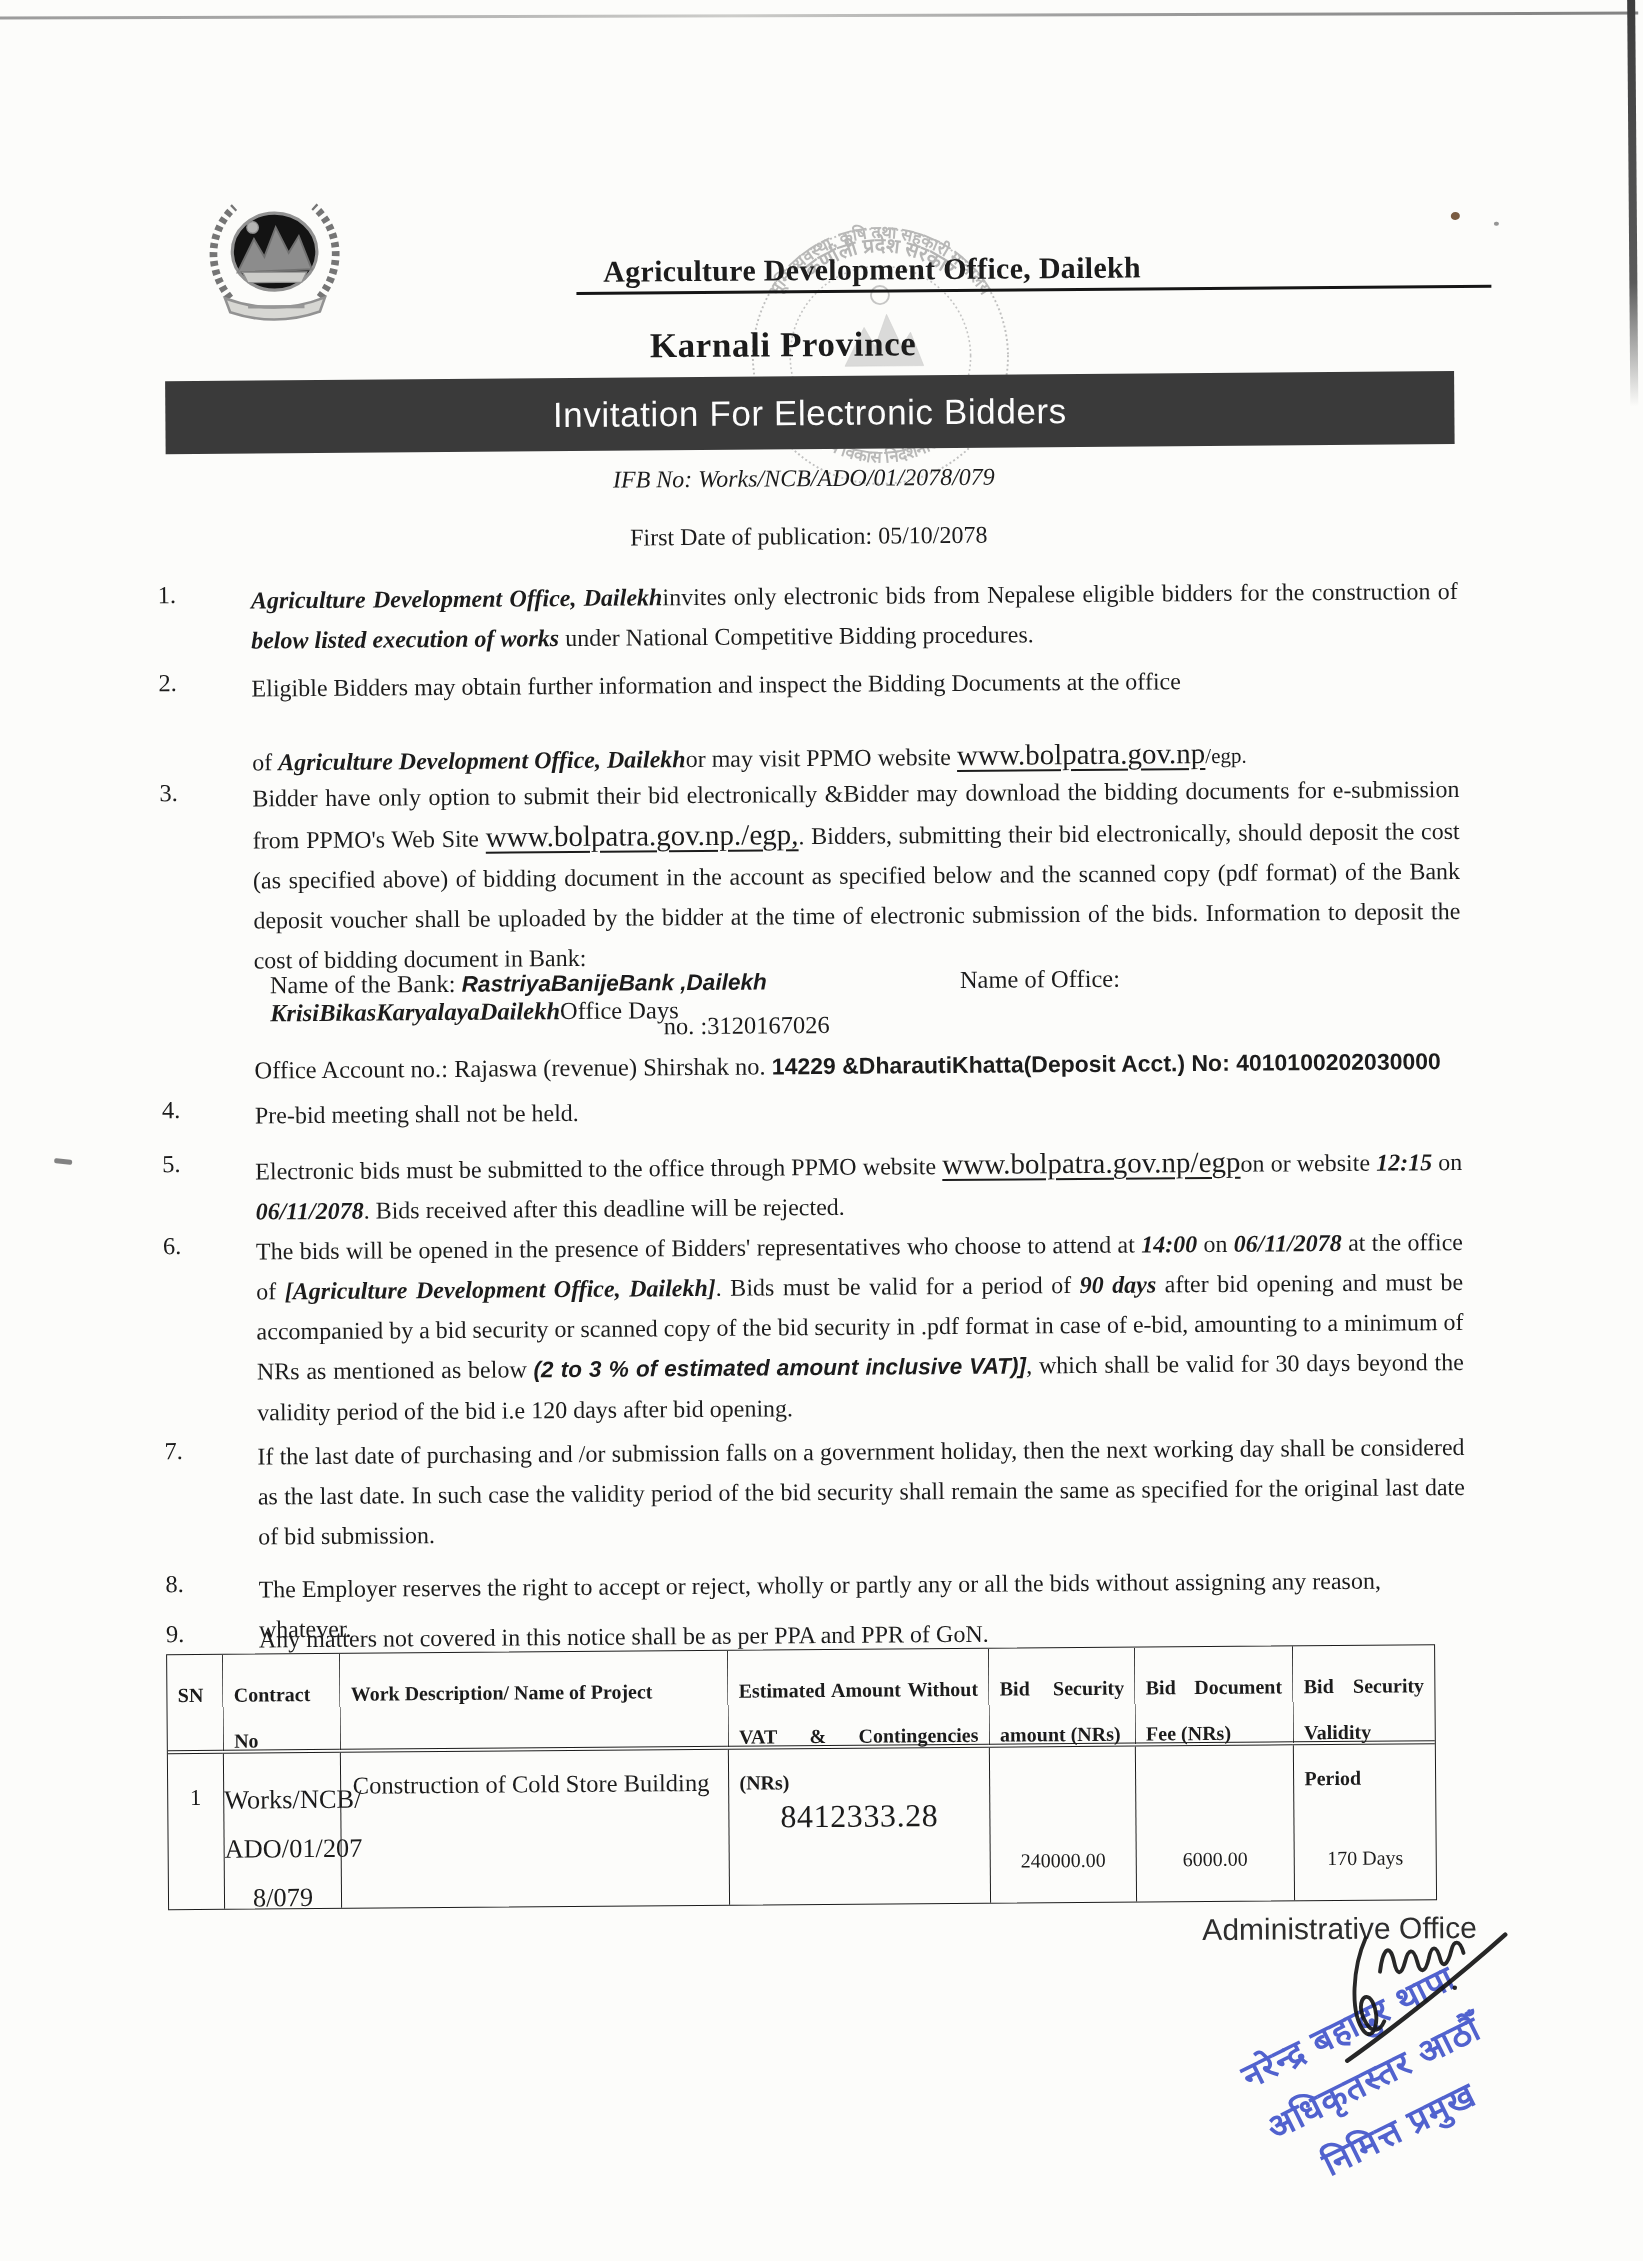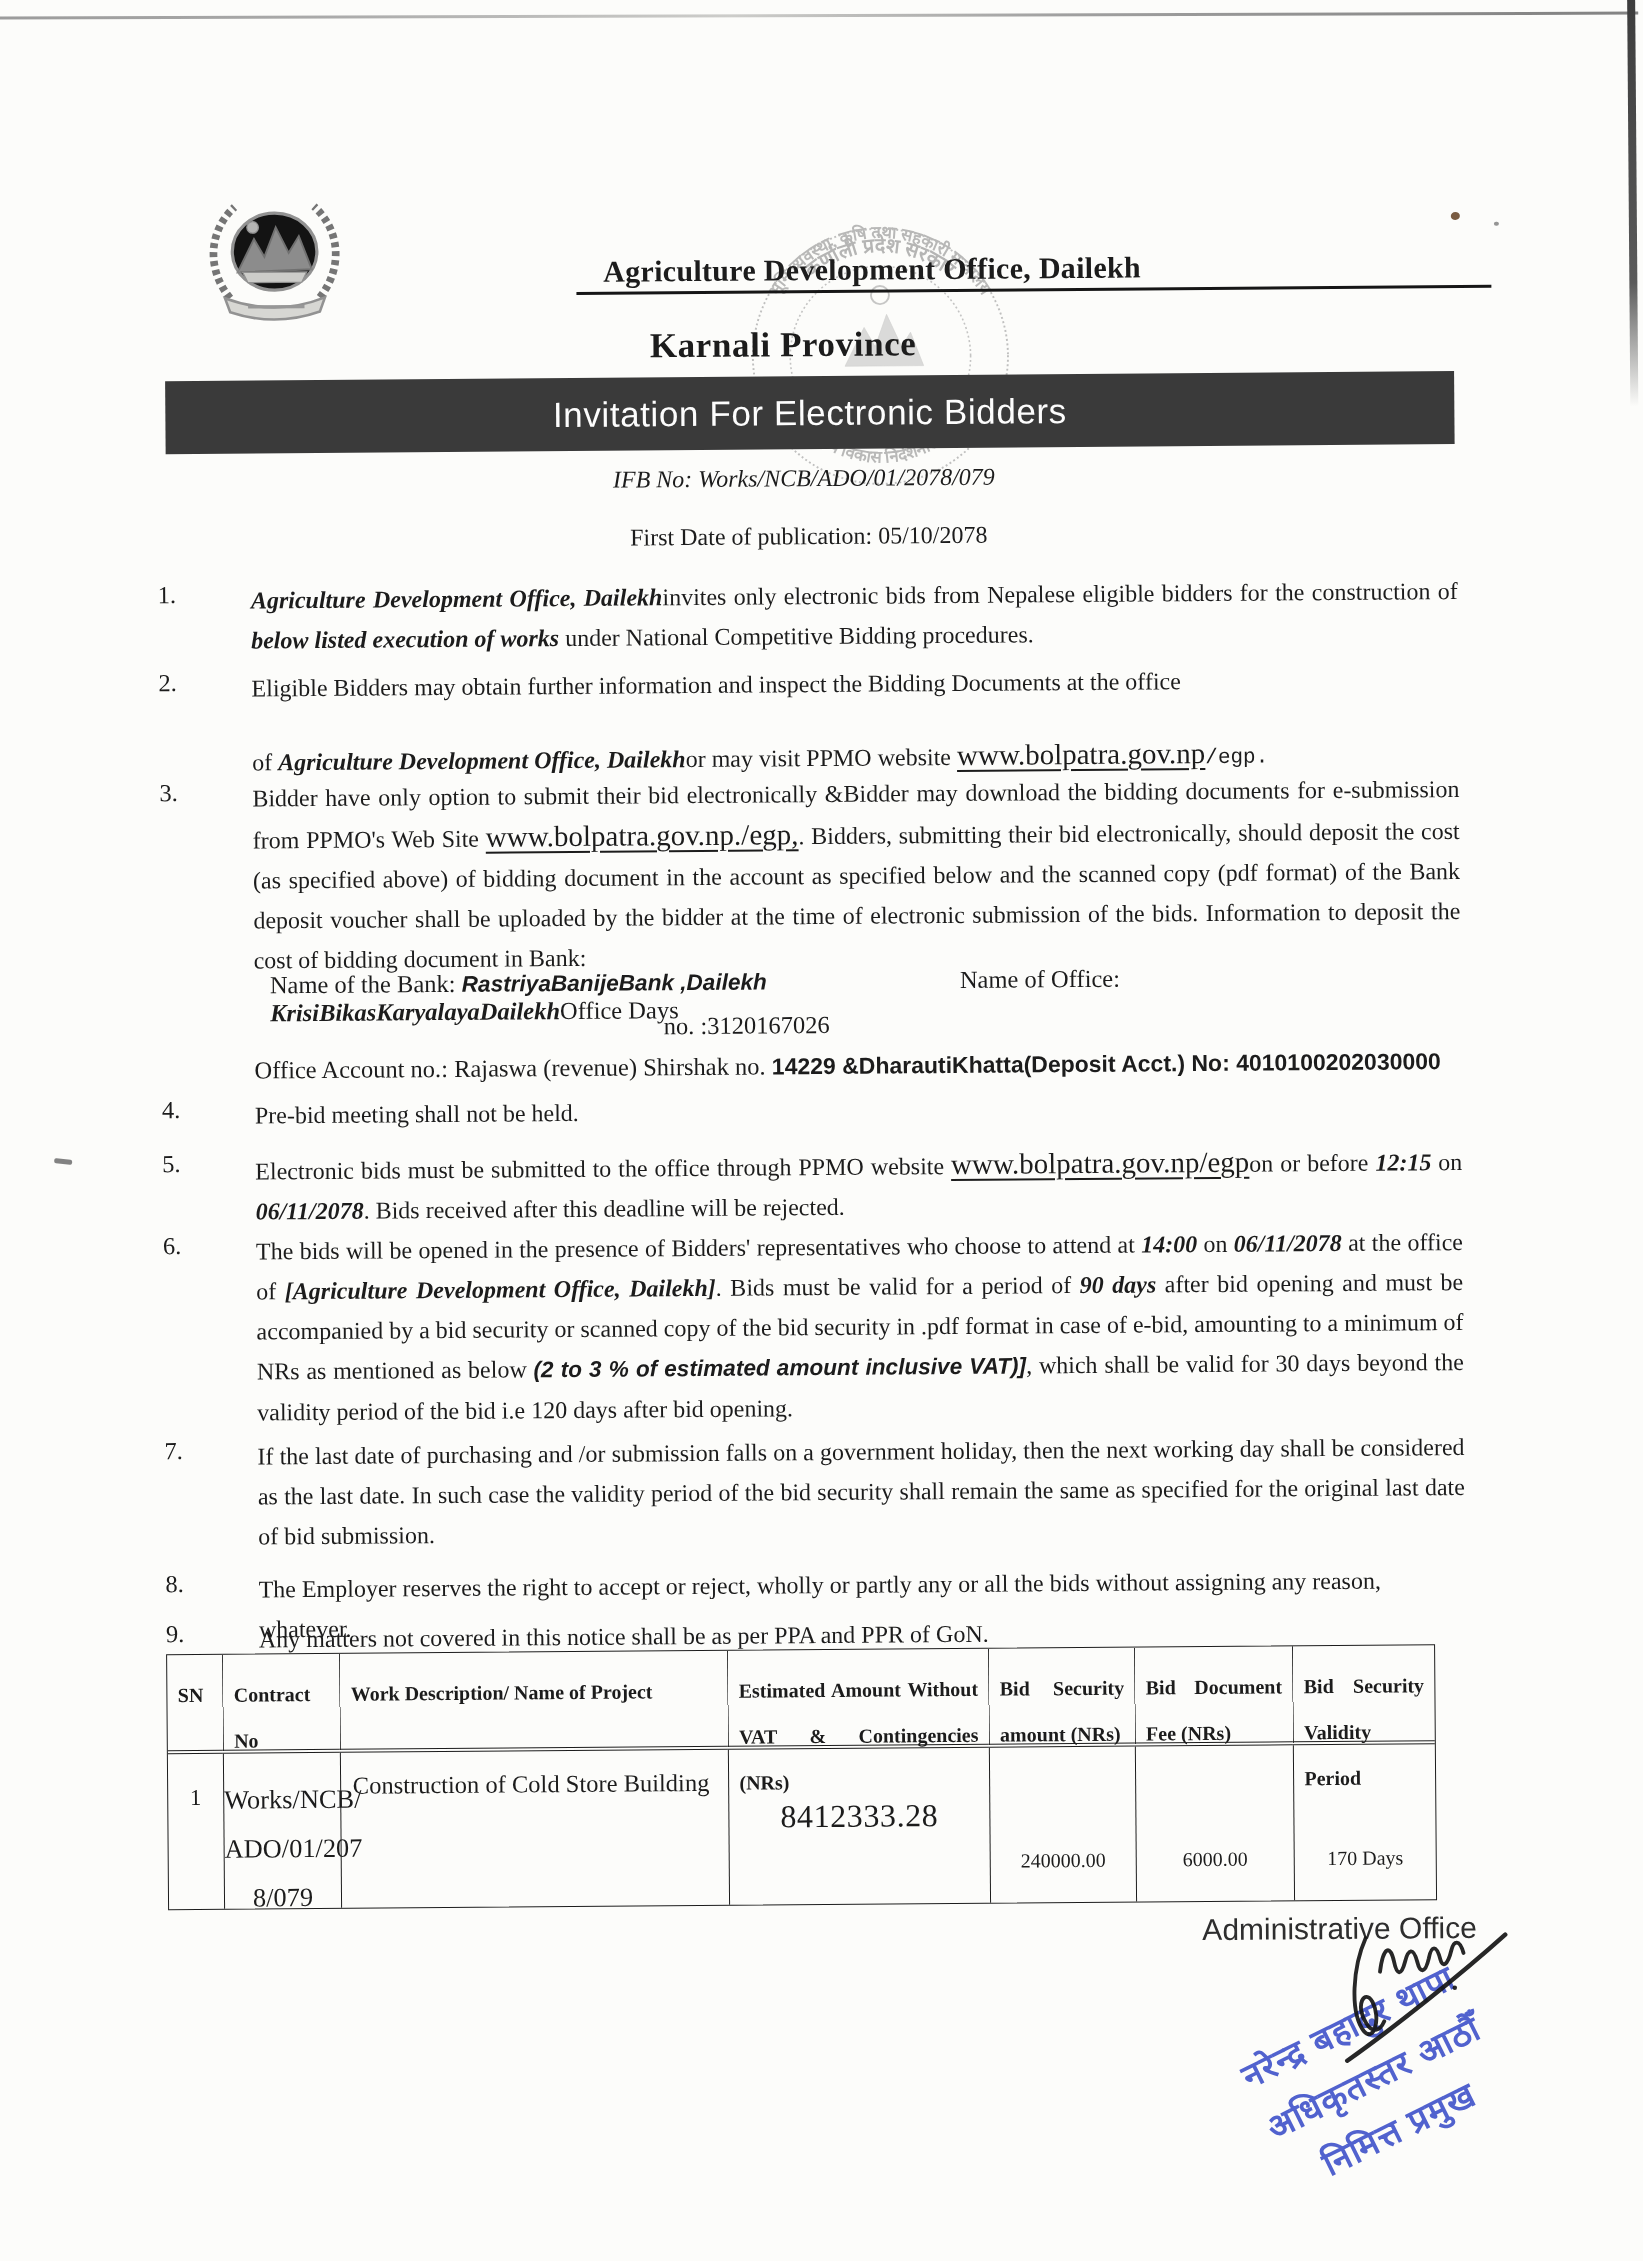--- a/index.html
+++ b/index.html
@@ -31,21 +31,21 @@
   .banner span{font-family:"Liberation Sans",sans-serif;font-size:35px;color:#fdfdfd;letter-spacing:0.6px;}
   .ifb{position:absolute;left:0;top:465px;width:1618px;z-index:3;text-align:center;
        font-style:italic;font-size:24px;}
   .pubdate{position:absolute;left:0;top:523px;width:1627px;z-index:3;text-align:center;font-size:24px;}
   
   .num{position:absolute;left:162px;width:58px;font-size:24.5px;z-index:3;}
   .itext{position:absolute;left:255px;width:1207px;font-size:24px;line-height:40px;
          text-align:justify;z-index:3;}
   .seg-bi{font-weight:700;font-style:italic;}
   .seg-link{font-size:29px;text-decoration:underline;text-underline-offset:4.5px;text-decoration-thickness:1.9px;}
-  .seg-egp{font-family:Liberation Mono, monospace;font-size:21px;}
+  .seg-egp{font-family:Liberation Serif, serif;font-size:21px;}
   .seg-bis{font-family:"Liberation Sans",sans-serif;font-weight:700;font-style:italic;font-size:22.6px;}
   .seg-bs{font-family:"Liberation Sans",sans-serif;font-weight:700;font-size:23px;}
   .seg-gap{display:inline-block;width:193px;}
   .bank1{position:absolute;left:271px;top:967px;width:1199px;font-size:24.5px;z-index:3;}
   .bank2{position:absolute;left:0;top:1011px;width:1495px;text-align:center;font-size:24.5px;z-index:3;}
   .acct{position:absolute;left:255px;top:1052px;width:1212px;font-size:24.5px;z-index:3;}
   
   .tbl{position:absolute;left:162px;top:1649px;width:1267px;z-index:3;border:1.9px solid #1d1d1d;
        display:grid;grid-template-columns:55px 117px 388px 261px 146px 158px 1fr;
        grid-template-rows:99px 155px;}
@@ -129,21 +129,21 @@
     <div class="itext" style="top:774px"><span>Bidder have only option to submit their bid electronically &amp;Bidder may download the bidding documents for e-submission from PPMO's Web Site </span><span class="seg-link">www.bolpatra.gov.np./egp,</span><span>. Bidders, submitting their bid electronically, should deposit the cost (as specified above) of bidding document in the account as specified below and the scanned copy (pdf format) of the Bank deposit voucher shall be uploaded by the bidder at the time of electronic submission of the bids. Information to deposit the cost of bidding document in Bank:</span></div>
 
     <div class="bank1"><span>Name of the Bank: </span><span class="seg-bis">RastriyaBanijeBank ,Dailekh</span><span class="seg-gap"></span><span>Name of Office: </span><span class="seg-bi">KrisiBikasKaryalayaDailekh</span><span>Office Days</span></div>
     <div class="bank2">no. :3120167026</div>
     <div class="acct"><span>Office Account no.: Rajaswa (revenue) Shirshak no. </span><span class="seg-bs">14229 &amp;DharautiKhatta(Deposit Acct.) No: 4010100202030000</span></div>
 
     <div class="num" style="top:1091px">4.</div>
     <div class="itext" style="top:1091px;text-align:left"><span>Pre-bid meeting shall not be held.</span></div>
 
     <div class="num" style="top:1145px">5.</div>
-    <div class="itext" style="top:1145px"><span>Electronic bids must be submitted to the office through PPMO website </span><span class="seg-link">www.bolpatra.gov.np/egp</span><span>on or before </span><span class="seg-bi">12:15</span><span> on </span><span class="seg-bi">06/11/2078</span><span>. Bids received after this deadline will be rejected.</span></div>
+    <div class="itext" style="top:1145px"><span>Electronic bids must be submitted to the office through PPMO website </span><span class="seg-link">www.bolpatra.gov.np/egp</span><span>on or website </span><span class="seg-bi">12:15</span><span> on </span><span class="seg-bi">06/11/2078</span><span>. Bids received after this deadline will be rejected.</span></div>
 
     <div class="num" style="top:1227px">6.</div>
     <div class="itext" style="top:1227px"><span>The bids will be opened in the presence of Bidders' representatives who choose to attend at </span><span class="seg-bi">14:00</span><span> on </span><span class="seg-bi">06/11/2078</span><span> at the office of </span><span class="seg-bi">[Agriculture Development Office, Dailekh]</span><span>. Bids must be valid for a period of </span><span class="seg-bi">90 days</span><span> after bid opening and must be accompanied by a bid security or scanned copy of the bid security in .pdf format in case of e-bid, amounting to a minimum of NRs as mentioned as below </span><span class="seg-bis">(2 to 3 % of estimated amount inclusive VAT)]</span><span>, which shall be valid for 30 days beyond the validity period of the bid i.e 120 days after bid opening.</span></div>
 
     <div class="num" style="top:1432px">7.</div>
     <div class="itext" style="top:1432px"><span>If the last date of purchasing and /or submission falls on a government holiday, then the next working day shall be considered as the last date. In such case the validity period of the bid security shall remain the same as specified for the original last date of bid submission.</span></div>
 
     <div class="num" style="top:1565px">8.</div>
     <div class="itext" style="top:1565px;text-align:left"><span>The Employer reserves the right to accept or reject, wholly or partly any or all the bids without assigning any reason, whatever.</span></div>
 

